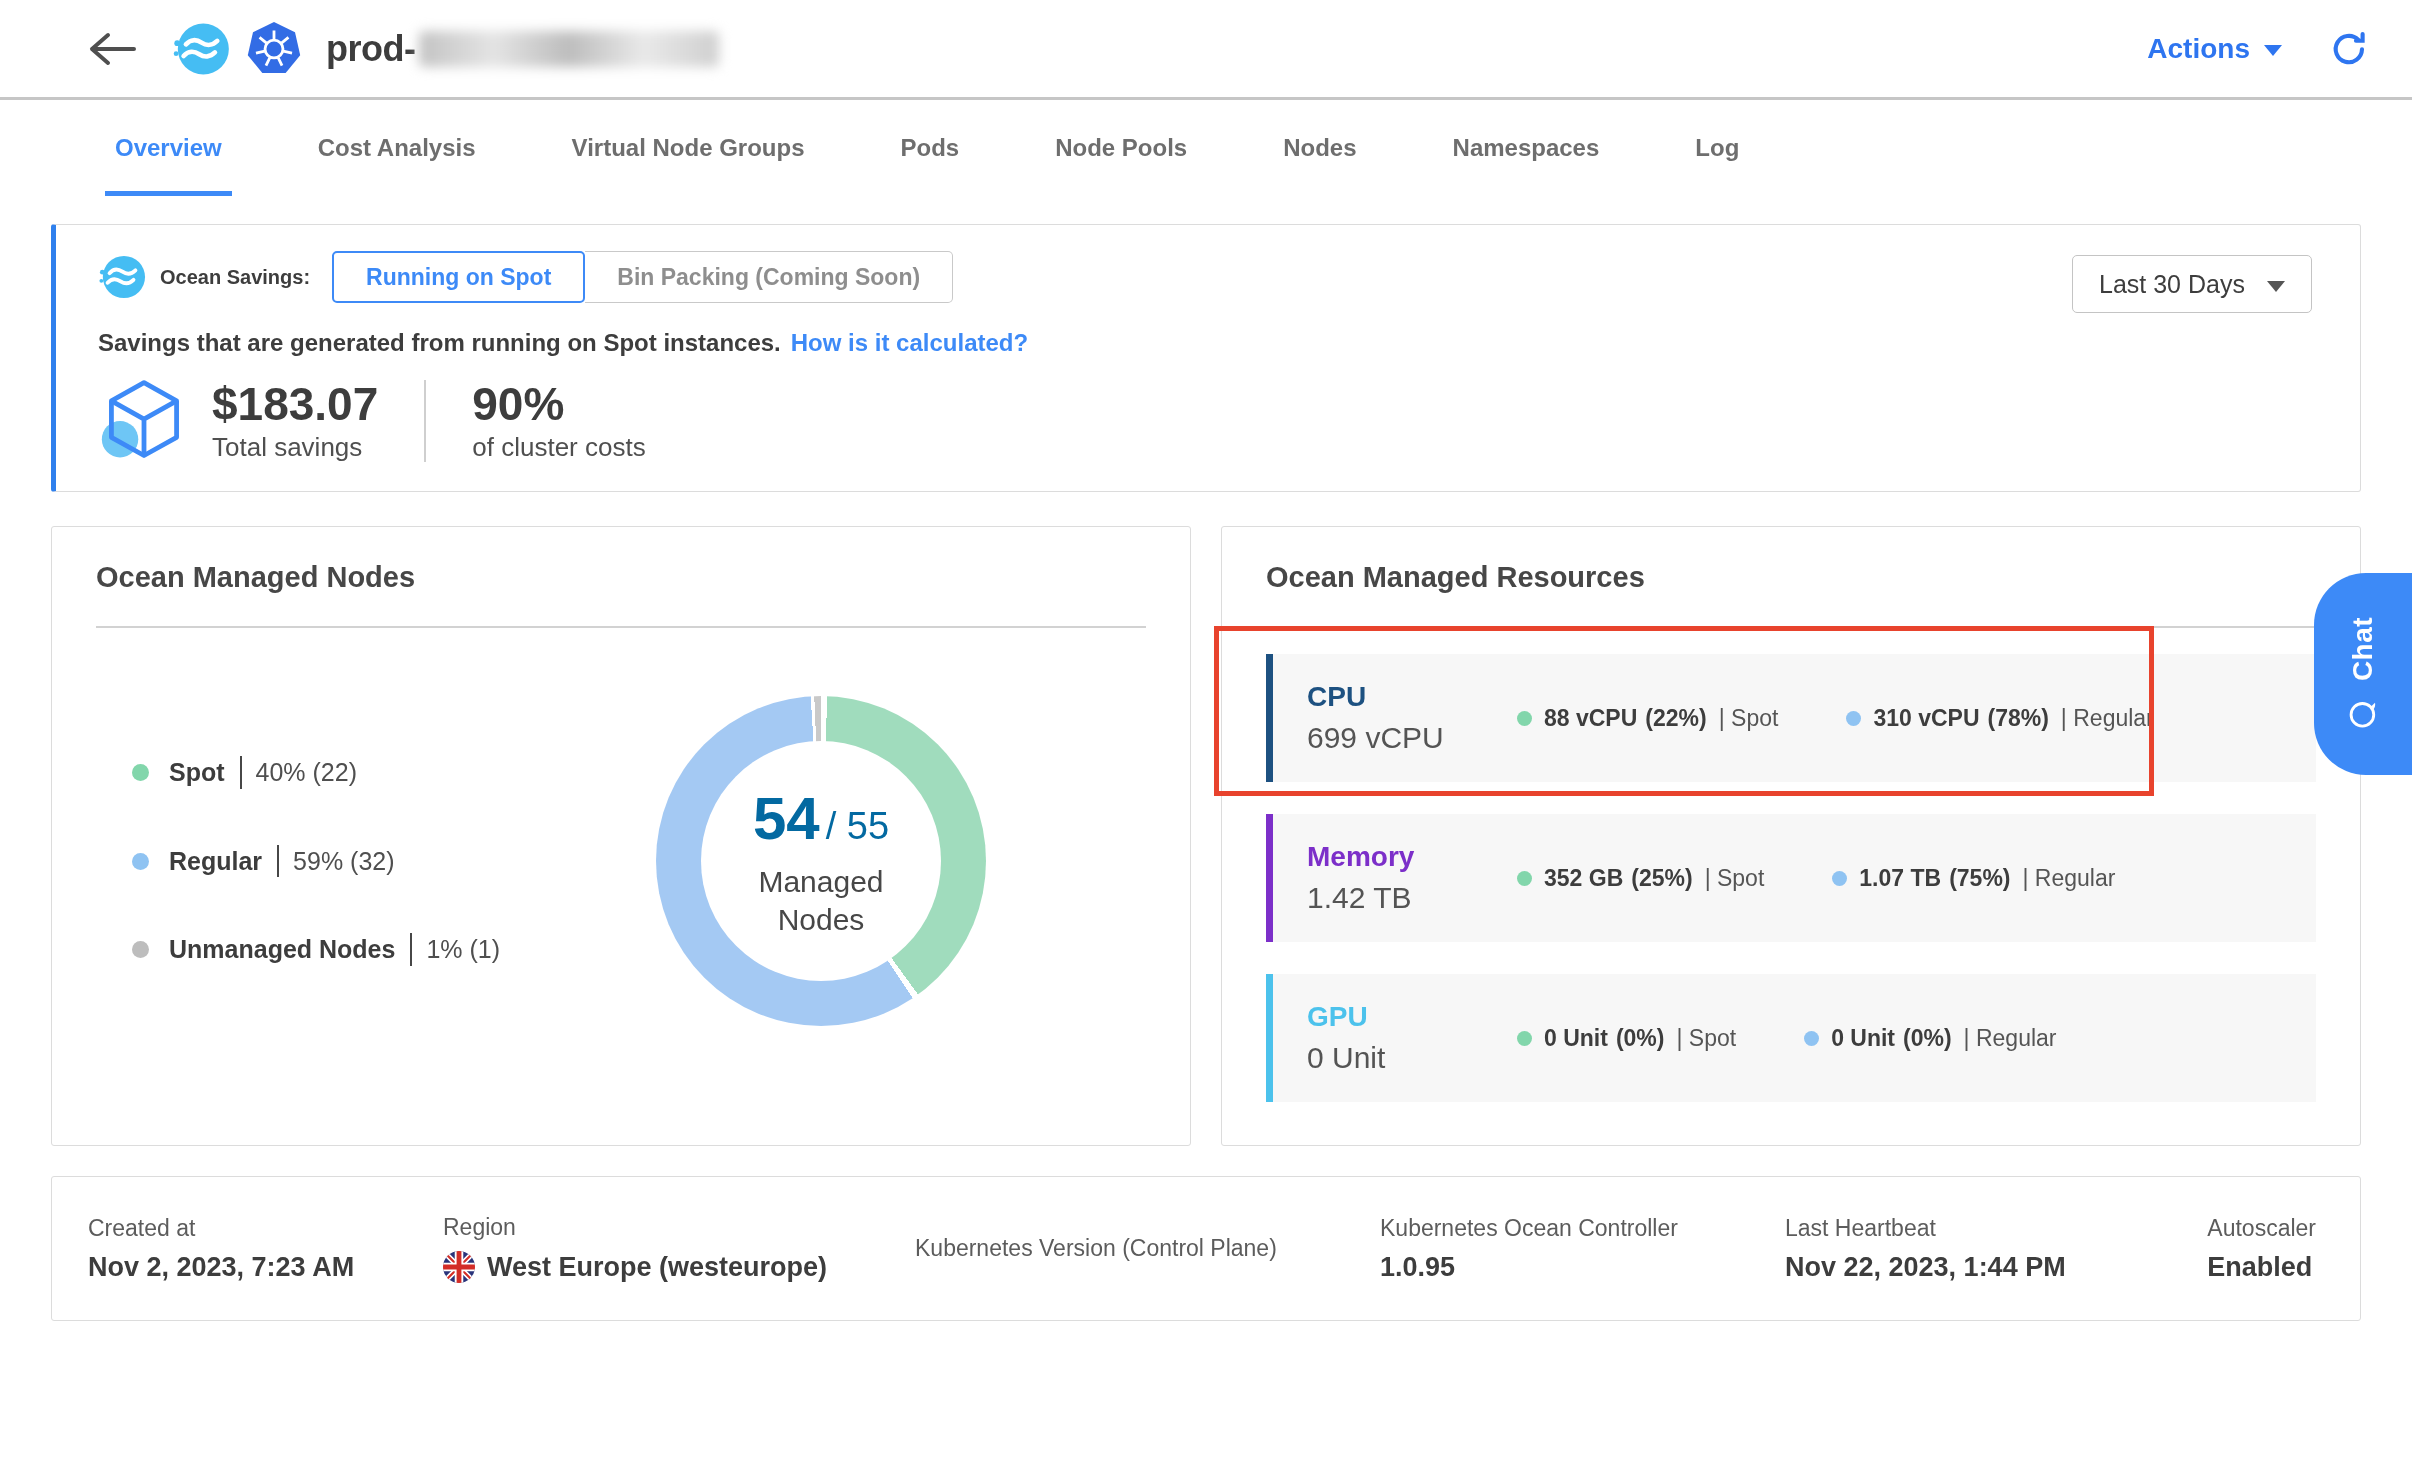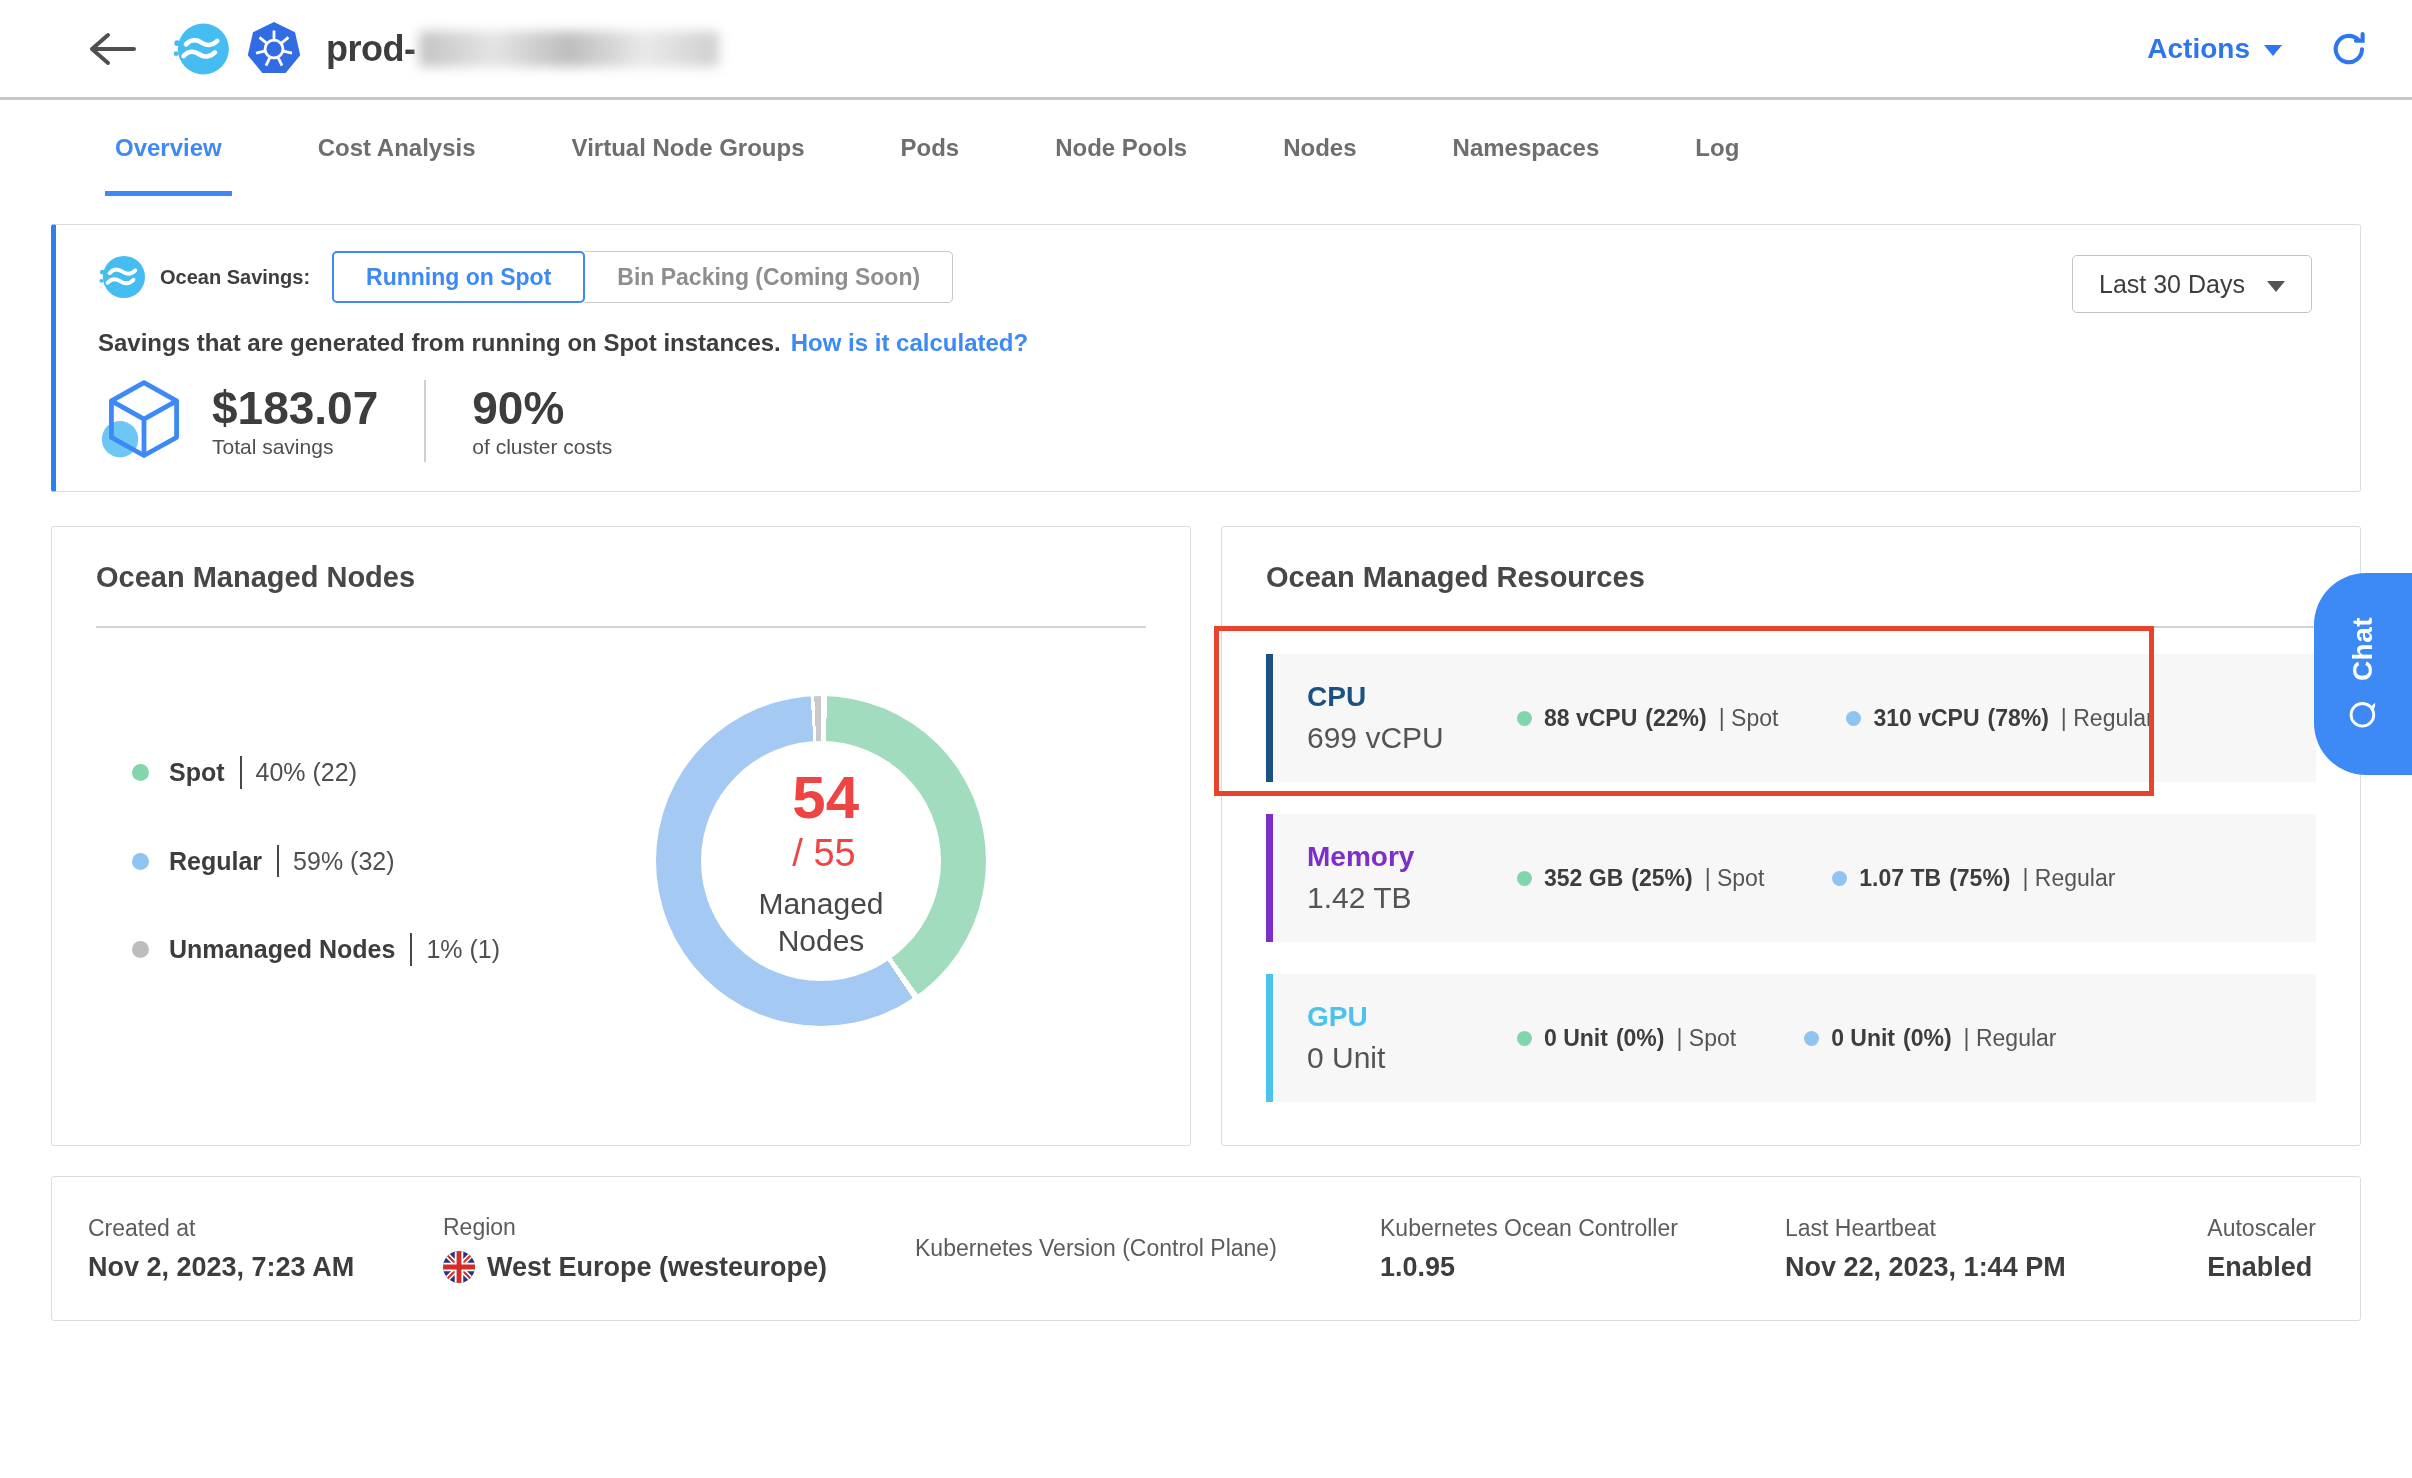--- a/index.html
+++ b/index.html
@@ -46,42 +46,42 @@
     border-radius:0 5px 5px 0; }
   .period-select { position:absolute; top:30px; right:48px; width:240px; height:58px;
     border:1px solid #c4c4c4; border-radius:5px; display:flex; align-items:center;
     justify-content:space-between; padding:0 26px; font-size:25px; color:#3d3d3d; cursor:pointer; }
   .period-select .caret { border-top-color:#555; }
   .sav-desc { margin-top:26px; font-size:24px; font-weight:700; color:#3d3d3d; }
   .sav-desc a { color:#3d8af7; text-decoration:none; margin-left:10px; cursor:pointer; }
   .sav-stats { display:flex; align-items:center; margin-top:18px; }
   .cube-wrap { margin-right:22px; display:flex; }
   .stat-value { font-size:46px; font-weight:700; color:#3d3d3d; line-height:1.1; }
-  .stat-label { font-size:21px; color:#4f4f4f; margin-top:2px; }
+  .stat-label { font-size:26px; color:#4f4f4f; margin-top:2px; }
   .stat-divider { width:2px; height:82px; background:#cfcfcf; margin:0 46px; }
   
   .cards-row { display:flex; gap:30px; margin-top:34px; }
   .card { flex:1; height:620px; border:1px solid #dcdcdc; border-radius:3px;
     padding:34px 44px 0; position:relative; }
   .card-title { font-size:29px; font-weight:700; color:#474747; }
   .card-divider { height:2px; background:#d2d2d2; margin-top:32px; }
   
   .nodes-content { display:flex; align-items:center; margin-top:68px; }
   .legend { margin-left:36px; display:flex; flex-direction:column; gap:56px; width:440px; }
   .legend-item { display:flex; align-items:center; font-size:25px; }
   .legend-dot { width:17px; height:17px; border-radius:50%; margin-right:20px; flex:none; }
   .legend-name { font-weight:700; color:#3d3d3d; padding-right:15px;
     border-right:2px solid #474747; line-height:1.3; }
   .legend-value { color:#4f4f4f; padding-left:14px; }
   .donut-wrap { margin-left:84px; position:relative; width:330px; height:330px; flex:none; }
   .donut { width:330px; height:330px; border-radius:50%; }
   .donut::after { content:""; position:absolute; inset:45px; background:#fff; border-radius:50%; }
   .donut-center { position:absolute; inset:0; z-index:1; display:flex; flex-direction:column;
     align-items:center; justify-content:center; }
-  .donut-main { color:#ef4444; display:flex; align-items:baseline;flex-direction:column; }
+  .donut-main { color:#0369a1; display:flex; align-items:baseline; }
   .donut-count { font-size:60px; font-weight:800; }
   .donut-total { font-size:38px; font-weight:400; margin-left:6px; }
   .donut-sub { font-size:30px; color:#474747; text-align:center; line-height:1.25;
     margin-top:10px; width:190px; }
   
   .res-rows { margin-top:26px; display:flex; flex-direction:column; gap:32px; }
   .res-row { display:flex; align-items:center; background:#f7f7f7; height:128px;
     border-left:7px solid #999; }
   .res-info { width:244px; padding-left:34px; flex:none; }
   .res-name { font-size:28px; font-weight:700; }

